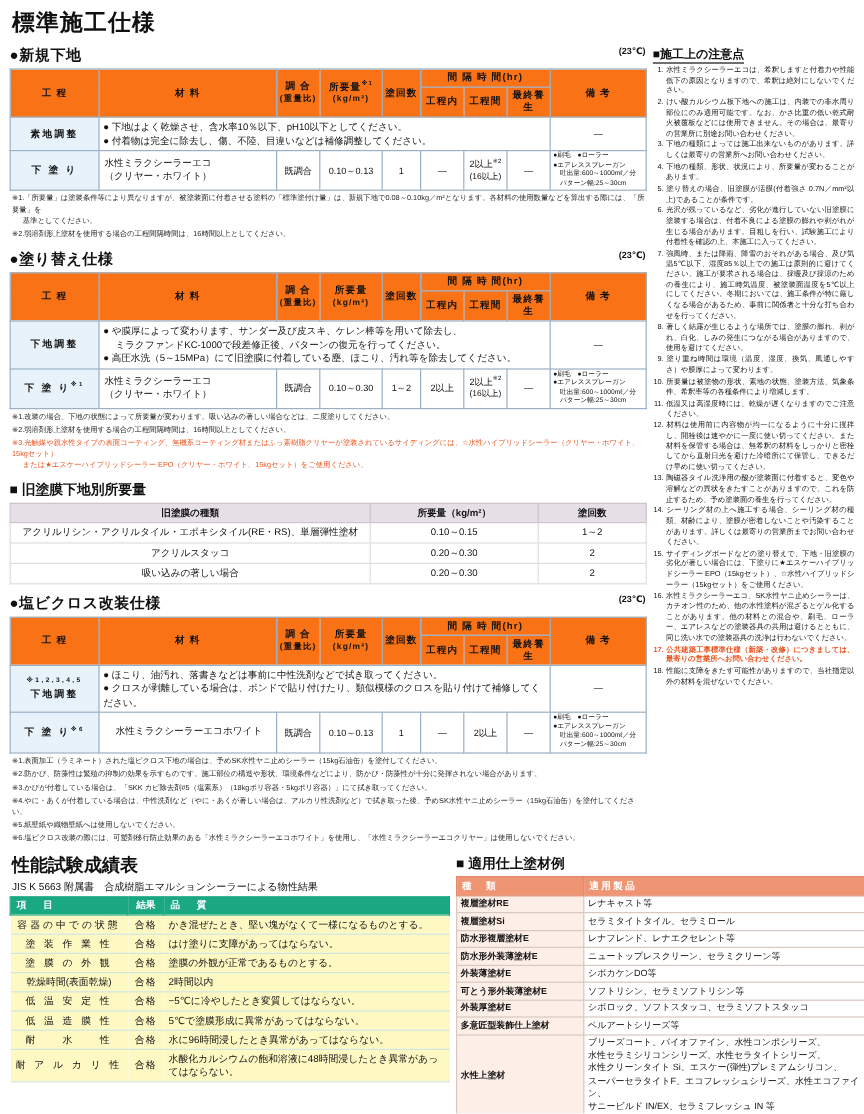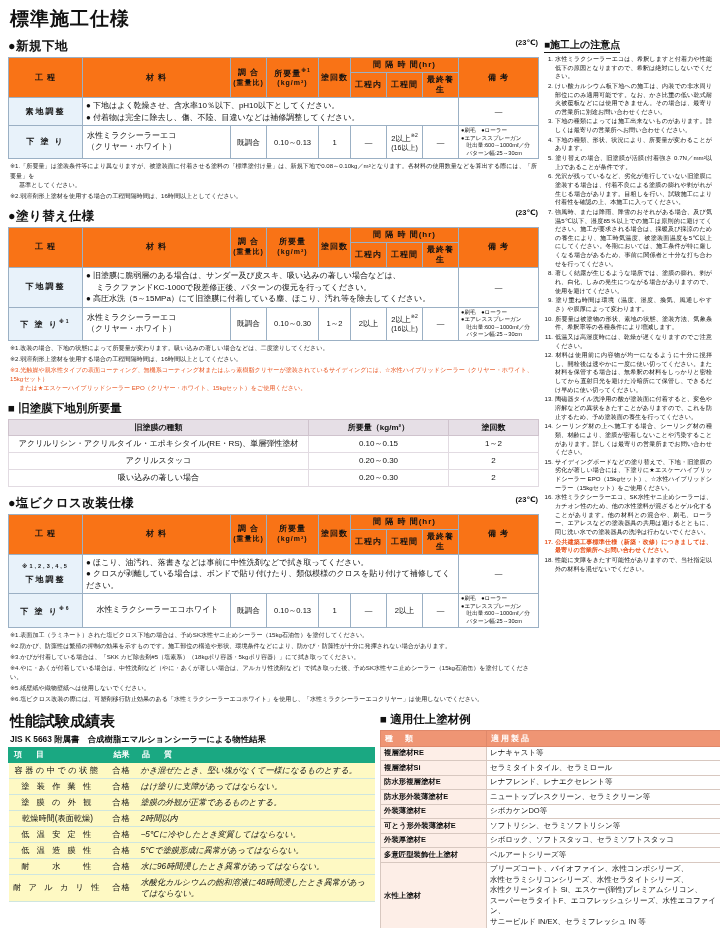--- a/index.html
+++ b/index.html
@@ -82,34 +82,34 @@
   ol.notes { list-style:none; margin:0; padding:0; }
   ol.notes > li {
     font-size:6.1px; line-height:1.42; margin-bottom:1px;
     padding-left:11px; text-indent:-11px; text-align:justify;
   }
   ol.notes > li .num { display:inline-block; width:9px; text-indent:0; text-align:right; margin-right:2px; }
   ol.notes > li.red { color:#e8541f; font-weight:bold; }
 
   
   .perf-title { font-size:15px; font-weight:bold; margin:0 0 3px 2px; }
-  .perf-sub { font-size:8.4px; font-weight:bold; margin:0 0 2px 2px; }
+  .perf-sub { font-size:8.4px; font-weight:normal; margin:0 0 2px 2px; }
   table.perf { width:100%; border-collapse:collapse; table-layout:fixed; font-size:8px; }
   table.perf th {
     background:#1aa882; color:#fff; font-weight:bold; text-align:left;
     padding:1.5px 5px; font-size:8px; letter-spacing:3px;
     border:1px solid #1aa882;
   }
   table.perf td {
     padding:2px 4px; border-bottom:1px solid #cfe6df; border-top:1px solid #cfe6df;
     font-size:8.2px; background:#fef9c3;
   }
   table.perf td.item { letter-spacing:2.5px; text-align:center; white-space:nowrap; }
   table.perf td.res  { text-align:center; letter-spacing:1px; }
-  table.perf td.qual { text-align:left;font-style:italic; }
+  table.perf td.qual { text-align:left; }
 
   
   table.appl { width:100%; border-collapse:collapse; table-layout:fixed; font-size:7.3px; }
   table.appl th {
     background:#ef9574; color:#fff; font-weight:bold; text-align:left;
     padding:2px 4px; font-size:8px; letter-spacing:2px; border:1px solid #e0886a;
   }
   table.appl td { border:1px solid #d8c8c0; padding:1.5px 3px; font-size:7.5px; background:#fff; }
   table.appl td.kind { background:#fdeee7; font-weight:bold; white-space:nowrap; font-size:7.4px; }
   table.appl td.prod { line-height:1.4; }
@@ -249,21 +249,21 @@
           <tr>
             <th>工程内</th>
             <th>工程間</th>
             <th>最終養生</th>
           </tr>
         </thead>
         <tbody>
           <tr>
             <td class="proc">下地調整</td>
             <td class="prep" colspan="7">
-              <span>● 旧塗膜に脆弱層のある場合は、サンダー及び皮スキ、吸い込みの著しい場合などは、</span><br>
+              <span>● や膜厚によって変わります、サンダー及び皮スキ、ケレン棒等を用いて除去し、</span><br>
               <span>　 ミラクファンドKC-1000で段差修正後、パターンの復元を行ってください。</span><br>
               <span>● 高圧水洗（5～15MPa）にて旧塗膜に付着している塵、ほこり、汚れ等を除去してください。</span>
             </td>
             <td>―</td>
           </tr>
           <tr>
             <td class="proc">
               <span>下 塗 り</span><span class="sup">※1</span>
             </td>
             <td class="mat">

